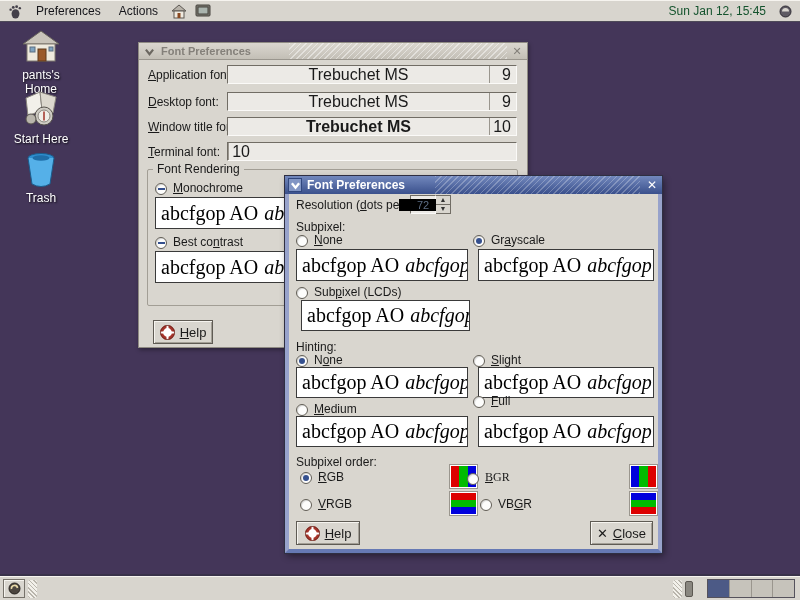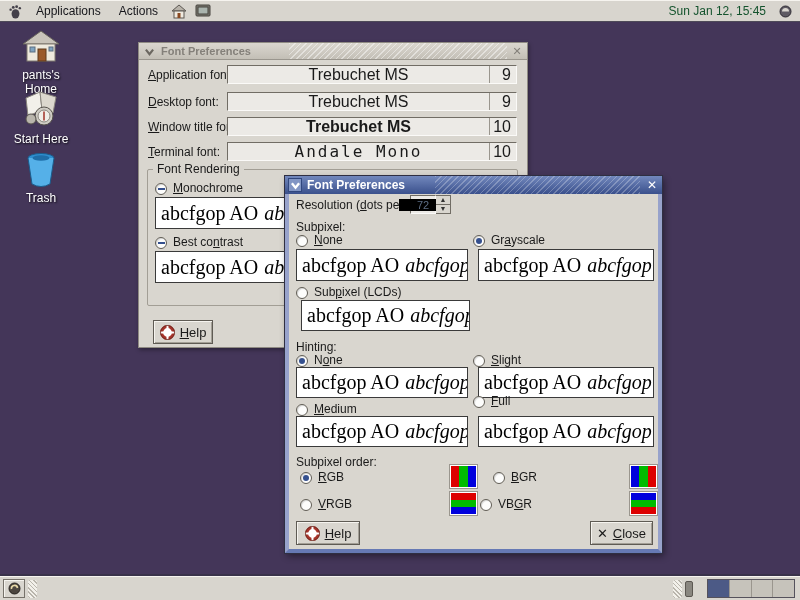--- a/index.html
+++ b/index.html
@@ -173,21 +173,21 @@
 <div class="panel-top">
   <span class="panel-icon">
     <svg width="15" height="15" viewBox="0 0 16 16" fill="#44404a">
         <ellipse cx="8" cy="10.5" rx="4.2" ry="5"></ellipse>
         <circle cx="2.8" cy="6" r="1.3"></circle>
         <circle cx="5.6" cy="3.6" r="1.5"></circle>
         <circle cx="9.2" cy="2.8" r="1.5"></circle>
         <circle cx="12.6" cy="4.4" r="1.3"></circle>
       </svg>
   </span>
-  <span class="menu-item">Applications</span>
+  <span class="menu-item">Preferences</span>
   <span class="menu-item">Actions</span>
   <span class="panel-icon">
     <svg width="16" height="15" viewBox="0 0 16 15">
         <polygon points="8,1 15,7 1,7" fill="#b7b2a9" stroke="#5c5852"></polygon>
         <rect x="3" y="7" width="10" height="7" fill="#efeae0" stroke="#5c5852"></rect>
         <rect x="6.5" y="9" width="3" height="5" fill="#8a4a22"></rect>
       </svg>
   </span>
   <span class="panel-icon">
     <svg width="16" height="14" viewBox="0 0 16 14">
@@ -272,21 +272,20 @@
 
     <div class="bw-label" style="top:60px;"><span class="mn">W</span>indow title font:</div>
     <div class="entry" style="left:88px; top:57px; width:290px;">
       <span class="ename" style="font-weight:bold;">Trebuchet MS</span>
         <span class="ediv"></span>
         <span class="esize">10</span>
     </div>
 
     <div class="bw-label" style="top:85px;"><span class="mn">T</span>erminal font:</div>
     <div class="entry" style="left:88px; top:82px; width:290px;">
-      <span class="ename" style="font-family:'DejaVu Sans Mono',monospace; letter-spacing:2px;">Andale Mono</span>
         <span class="ediv"></span>
         <span class="esize">10</span>
     </div>
 
     <div class="bw-frame"></div>
     <div class="bw-frame-label">Font Rendering</div>
 
     <div class="radio-row" style="left:16px; top:121px;">
       <span class="radio dash"></span>
       <span><span class="mn">M</span>onochrome</span>
@@ -418,21 +417,21 @@
 
     <div class="radio-row" style="left:11px; top:276px;">
       <span class="radio on"></span>
       <span><span class="mn">R</span>GB</span>
     </div>
     <div class="swatch" style="left: 161px; top: 271px; flex-direction: row;">
         <div class="stripe" style="background: rgb(221, 0, 0);"></div>
         <div class="stripe" style="background: rgb(0, 187, 0);"></div>
         <div class="stripe" style="background: rgb(0, 0, 221);"></div>
       </div>
-    <div class="radio-row" style="left:204px; top:276px;">
+    <div class="radio-row" style="left:178px; top:276px;font-family:Liberation Serif, serif;">
       <span class="radio"></span>
       <span><span class="mn">B</span>GR</span>
     </div>
     <div class="swatch" style="left: 341px; top: 271px; flex-direction: row;">
         <div class="stripe" style="background: rgb(0, 0, 221);"></div>
         <div class="stripe" style="background: rgb(0, 187, 0);"></div>
         <div class="stripe" style="background: rgb(221, 0, 0);"></div>
       </div>
 
     <div class="radio-row" style="left:11px; top:303px;">

